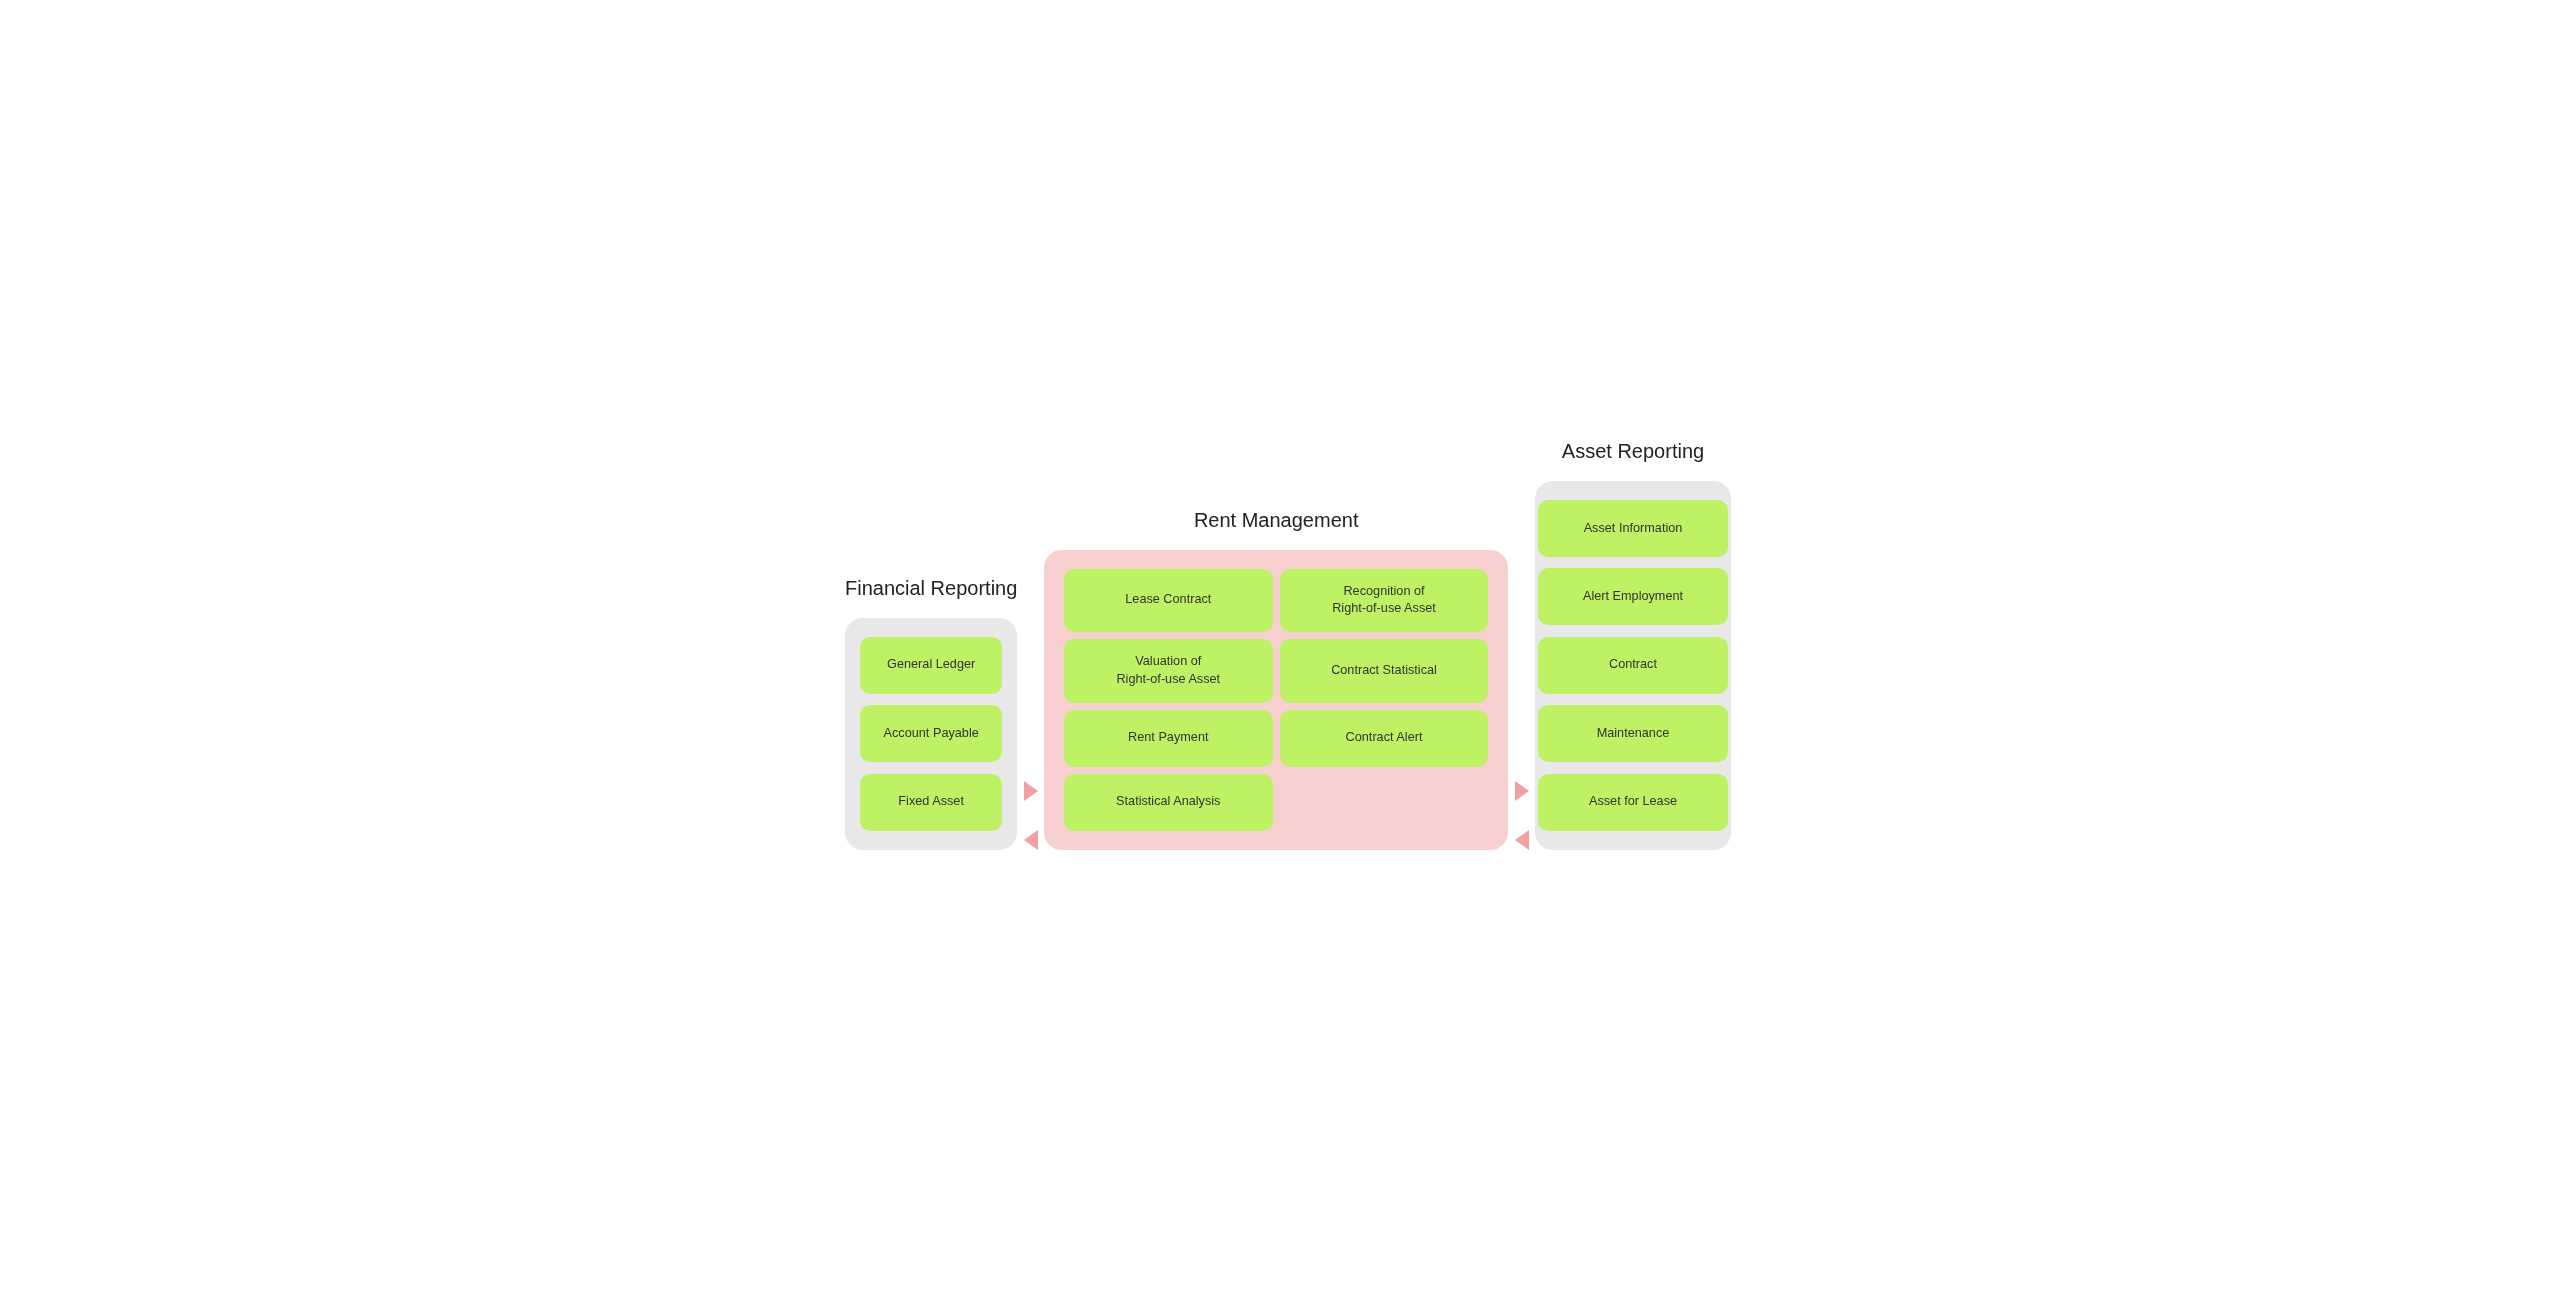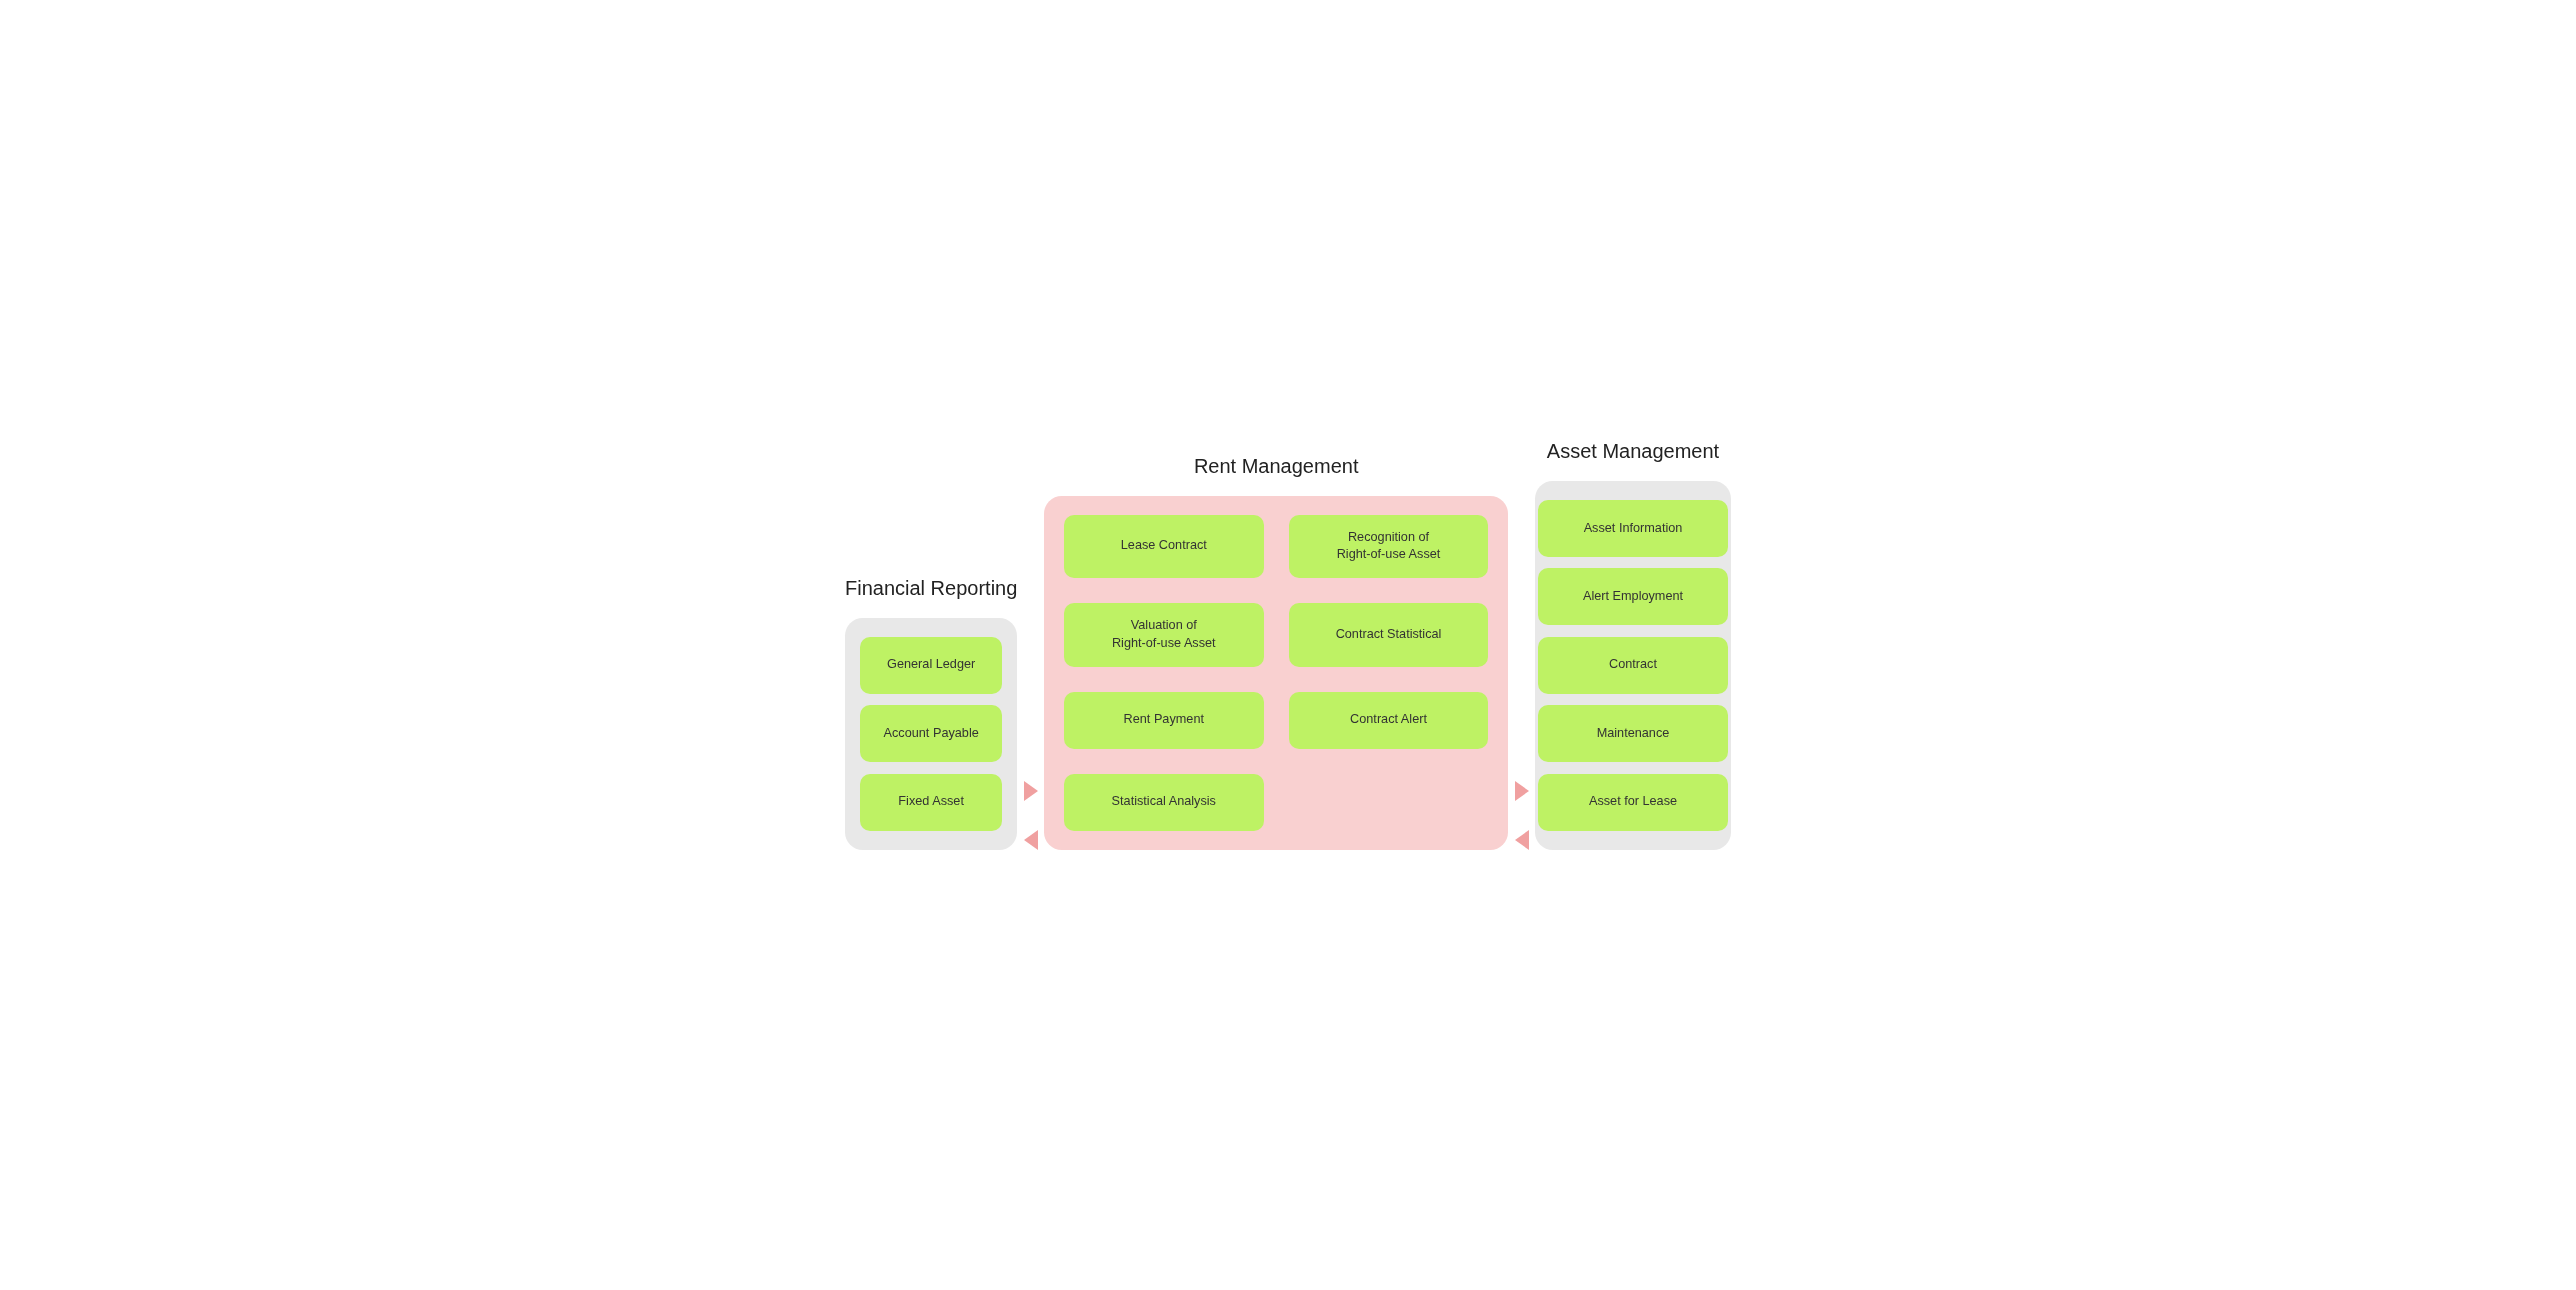--- a/index.html
+++ b/index.html
@@ -76,21 +76,21 @@
       flex: 1;
       position: relative;
     }
 
     .col-lease .panel {
       background: #f9d0d0;
       border-radius: 17.7px;
       padding: 19px 20px;
       display: grid;
       grid-template-columns: 1fr 1fr;
-      gap: 25px;
+      gap: 7px;
       width: 100%;
     }
 
     
     .card {
       background: #bef264;
       border-radius: 10px;
       display: flex;
       align-items: center;
       justify-content: center;
@@ -184,21 +184,21 @@
 
     <div class="arrow-area">
       <div class="arrow-pair">
         <div class="arrow-right"></div>
         <div class="arrow-gap"></div>
         <div class="arrow-left"></div>
       </div>
     </div>
 
     <div class="column col-asset">
-      <div class="column-title">Asset Management</div>
+      <div class="column-title">Asset Reporting</div>
       <div class="panel">
 
       <div class="card card-tall">Asset Information</div>
           <div class="card card-tall">Alert Employment</div>
           <div class="card card-tall">Contract</div>
           <div class="card card-tall">Maintenance</div>
           <div class="card card-tall">Asset for Lease</div>
         </div>
     </div>
 

